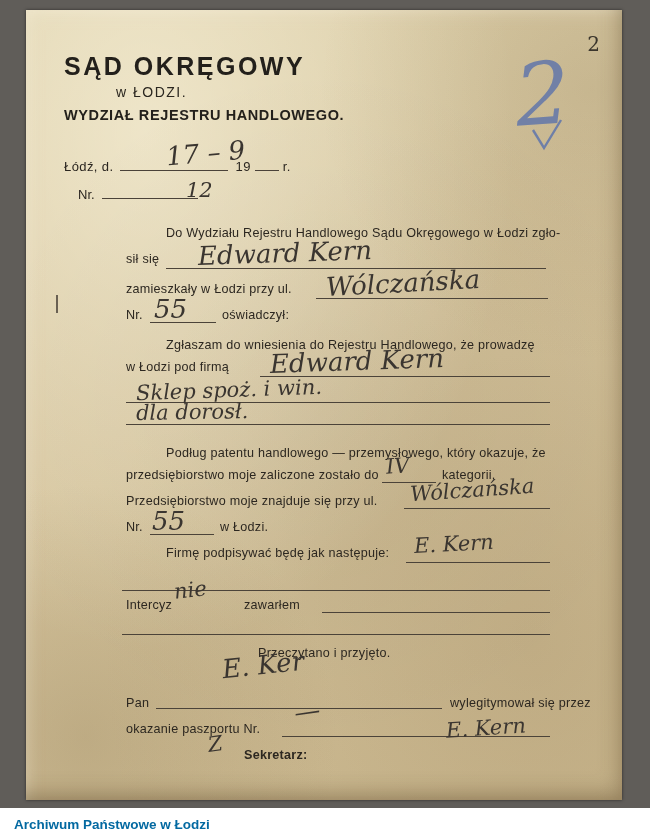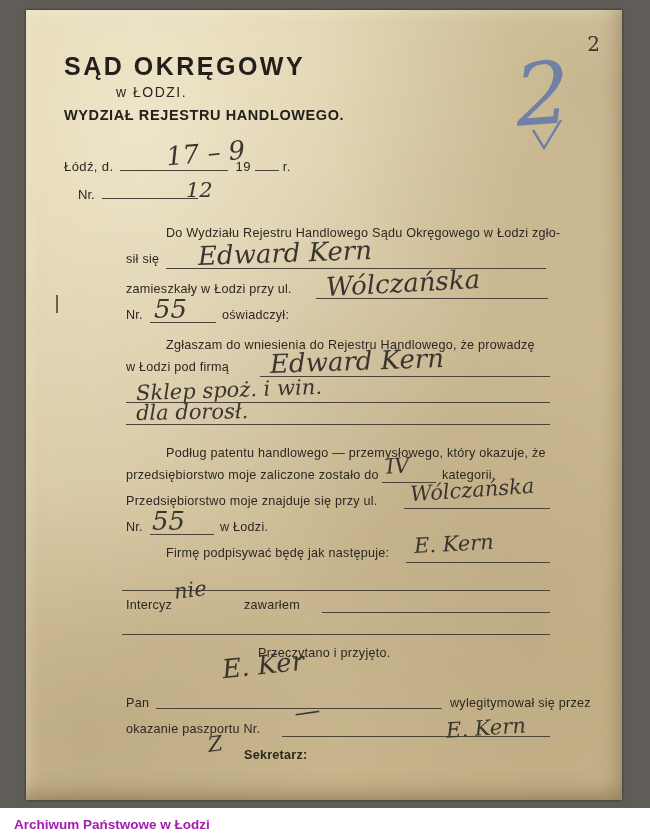--- a/index.html
+++ b/index.html
@@ -193,21 +193,21 @@
   }
 
   
   #archive-bar {
     position: absolute;
     left: 0;
     bottom: 0;
     width: 650px;
     height: 32px;
     background: #ffffff;
-    color: #a21caf;
+    color: #0369a1;
     font-family: "Liberation Sans", sans-serif;
     font-weight: bold;
     font-size: 13.5px;
     display: flex;
     align-items: center;
     padding-left: 14px;
     box-sizing: border-box;
   }
 </style>
 </head>

